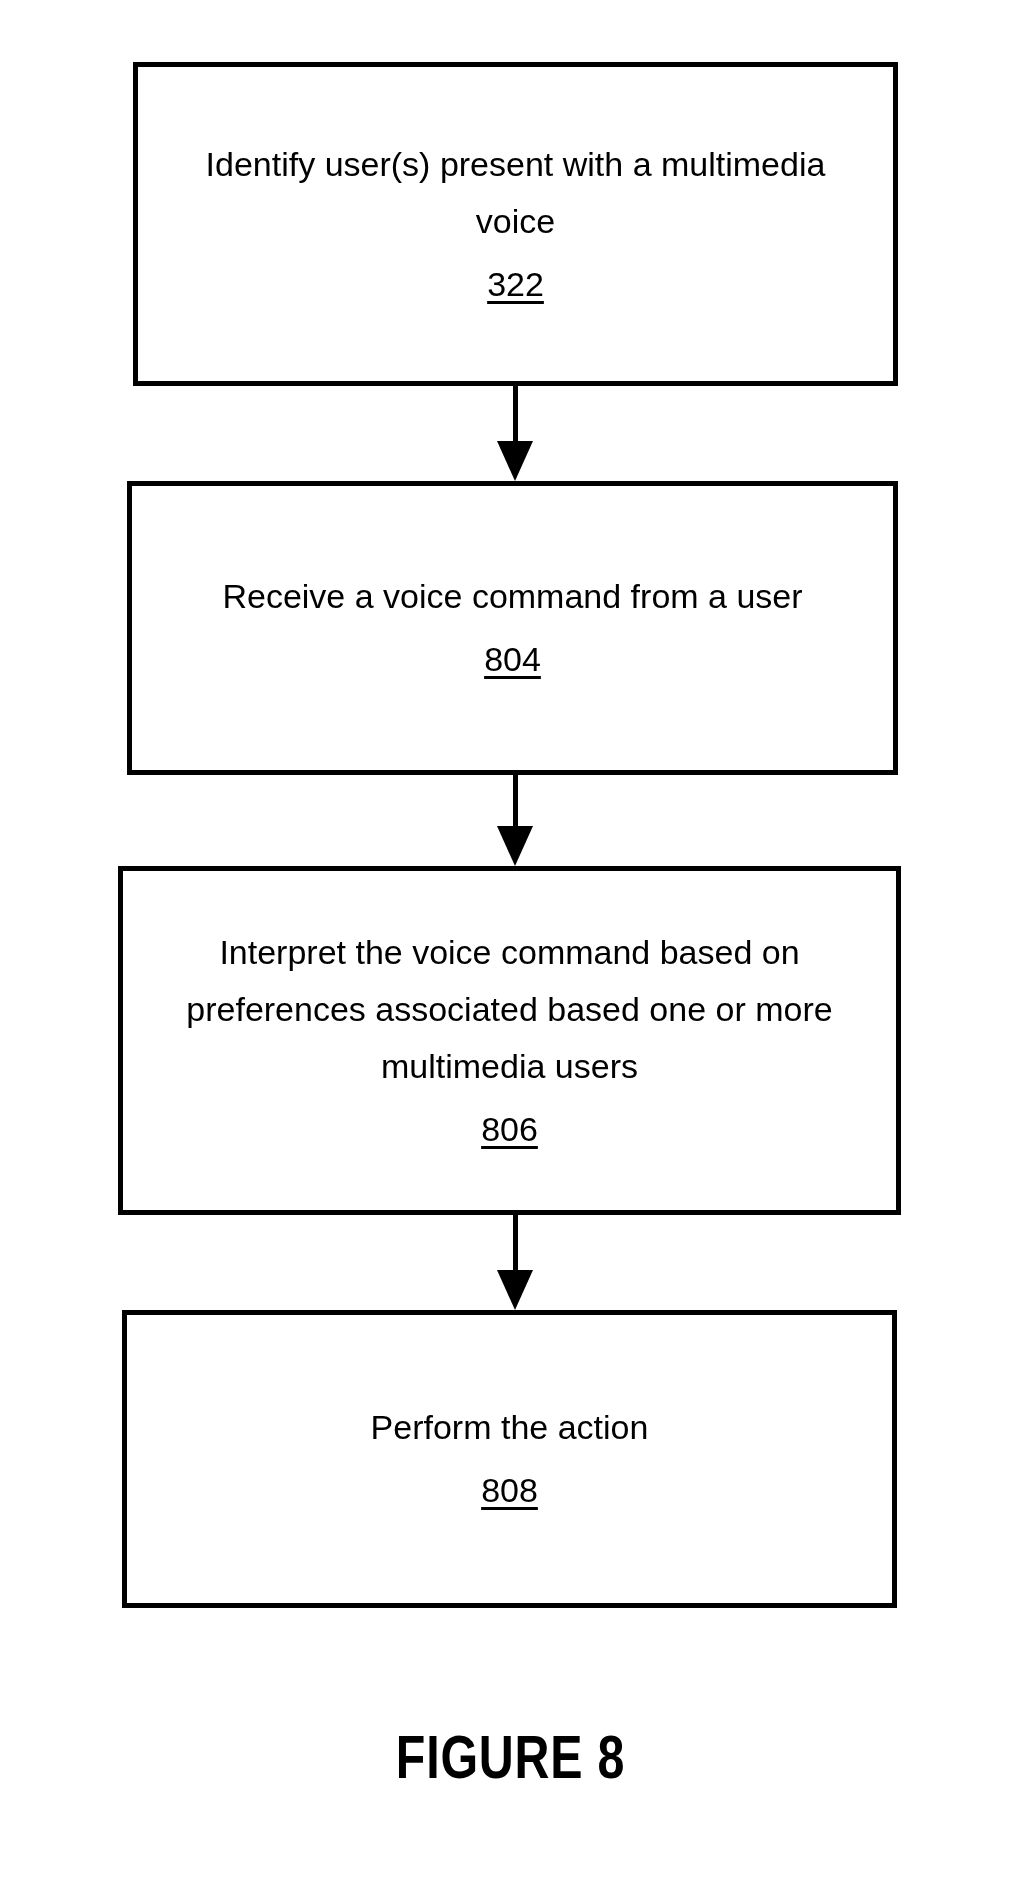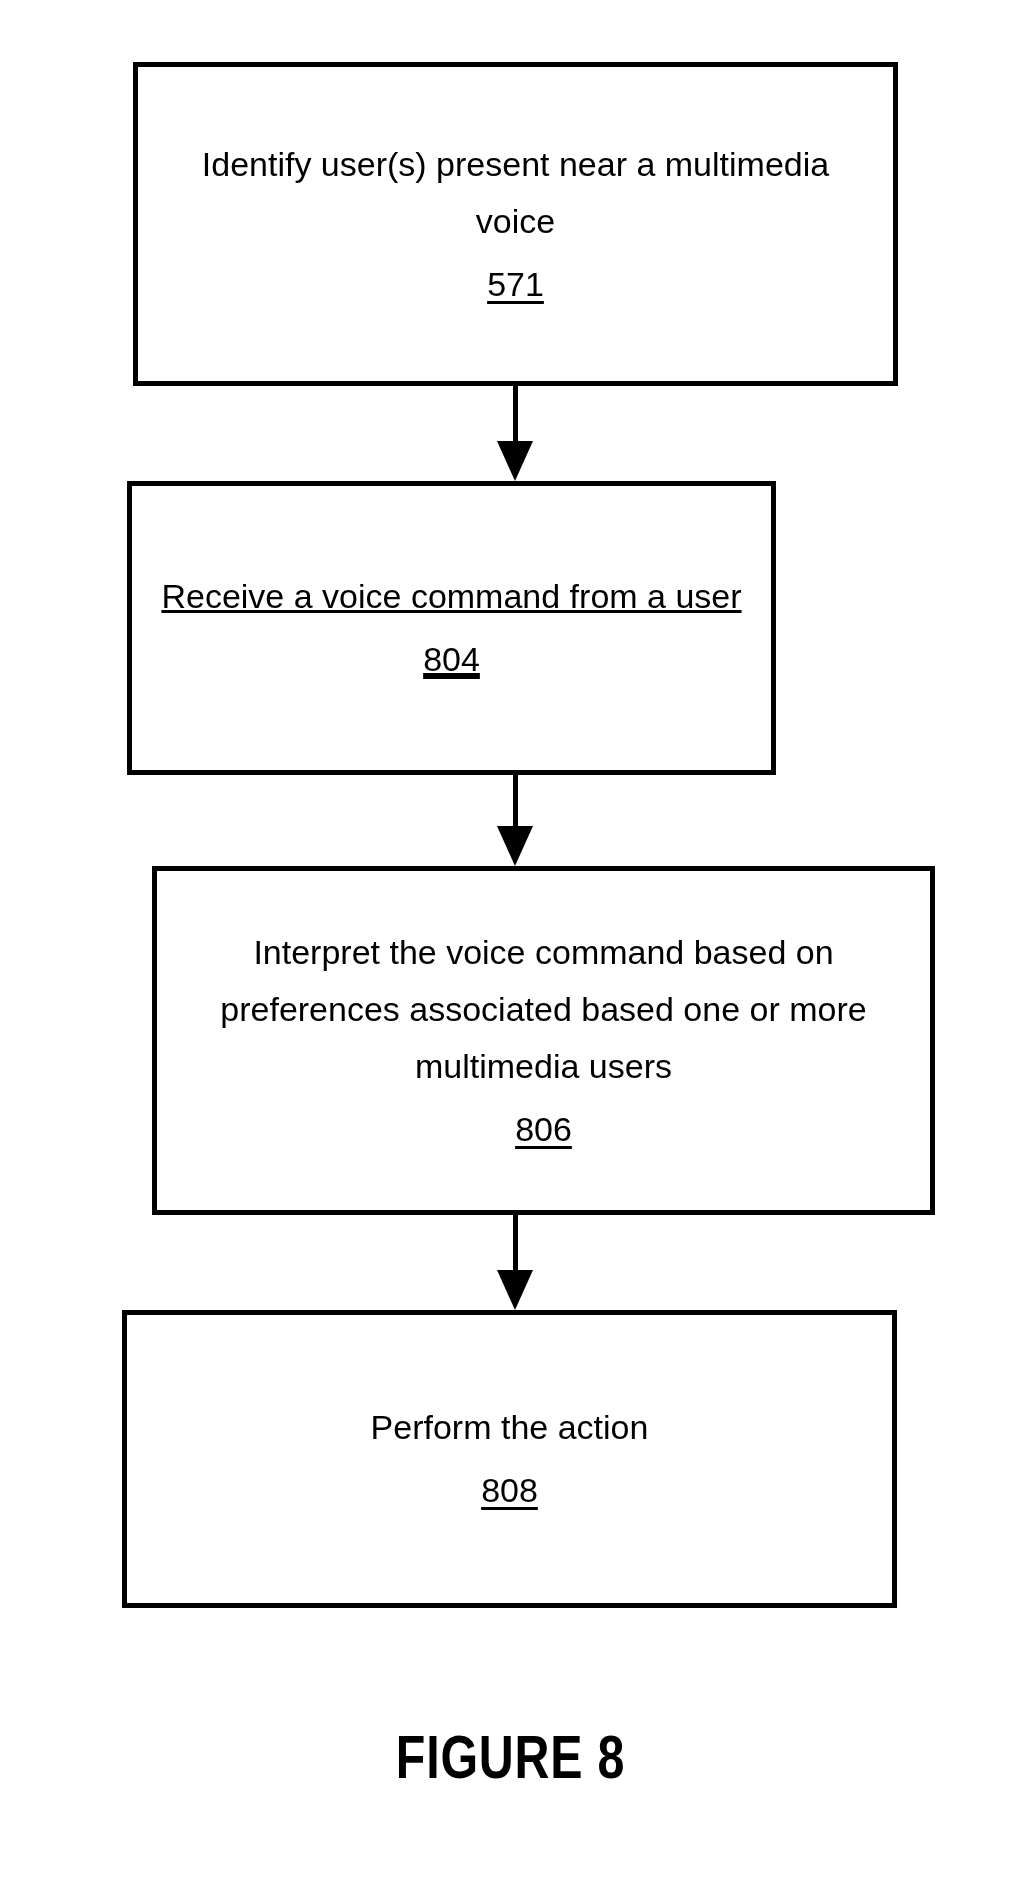--- a/index.html
+++ b/index.html
@@ -21,22 +21,22 @@
     border: 5px solid #000000;
     background: #ffffff;
     box-sizing: border-box;
     display: flex;
     flex-direction: column;
     align-items: center;
     justify-content: center;
     text-align: center;
   }
   .box-1 { left: 133px; top: 62px;   width: 765px; height: 324px; }
-  .box-2 { left: 127px; top: 481px;  width: 649px; height: 294px; text-decoration: underline; }
-  .box-3 { left: 118px; top: 866px;  width: 783px; height: 349px; margin-left: 34px; }
+  .box-2 { left: 127px; top: 481px;  width: 771px; height: 294px; }
+  .box-3 { left: 118px; top: 866px;  width: 783px; height: 349px; }
   .box-4 { left: 122px; top: 1310px; width: 775px; height: 298px; align-items: center; }
   .step-line {
     font-size: 34px;
     line-height: 57px;
     white-space: nowrap;
   }
   .step-ref {
     font-size: 34px;
     line-height: 57px;
     margin-top: 6px;
@@ -81,23 +81,23 @@
     transform-origin: 50% 50%;
     white-space: nowrap;
   }
 </style>
 </head>
 <body>
 
 <div class="page">
 
   <div class="box box-1">
-    <div class="step-line">Identify user(s) present near a multimedia</div>
+    <div class="step-line">Identify user(s) present with a multimedia</div>
     <div class="step-line">voice</div>
-    <div class="step-ref">571</div>
+    <div class="step-ref">322</div>
   </div>
 
   <div class="arrow arrow-1">
     <div class="arrow-stem"></div>
     <div class="arrow-head"></div>
   </div>
 
   <div class="box box-2">
     <div class="step-line">Receive a voice command from a user</div>
     <div class="step-ref">804</div>

